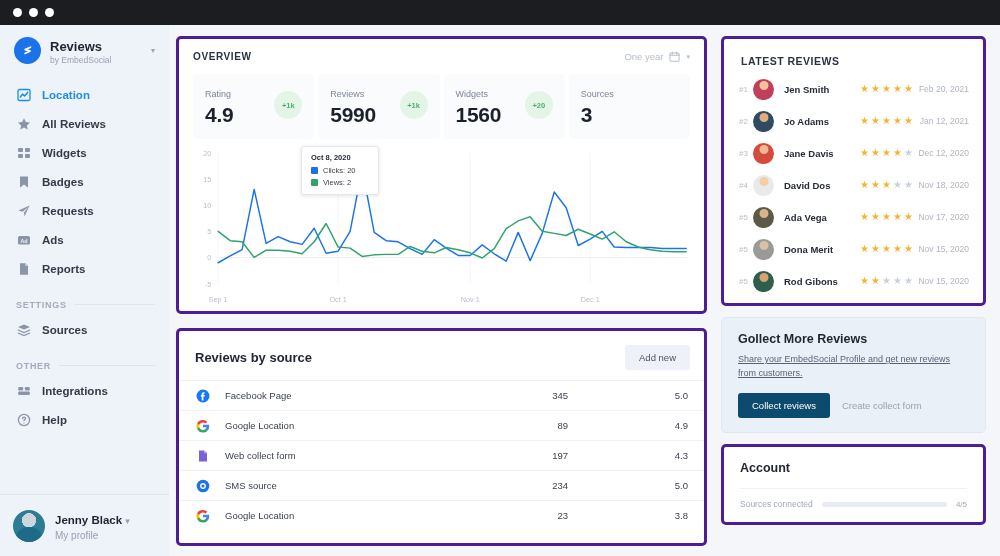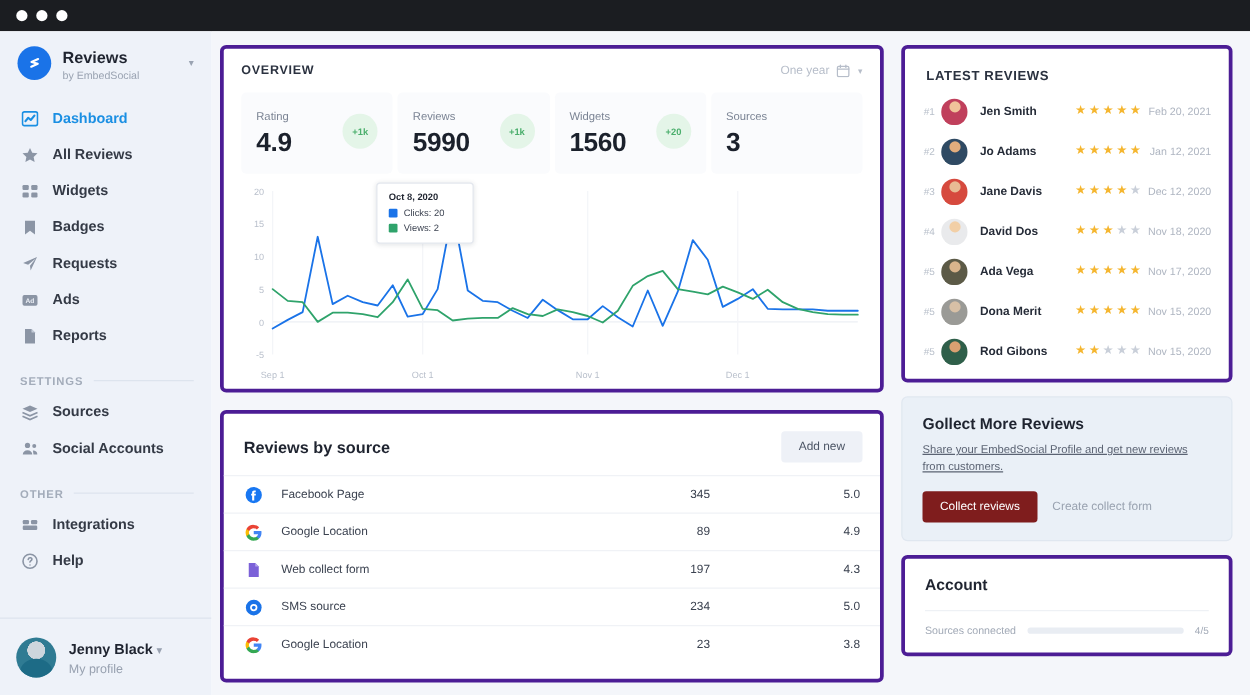--- a/index.html
+++ b/index.html
@@ -154,21 +154,21 @@
   .lr-stars span { font-size: 10px; color: #f5b62f; line-height: 1; }
   .lr-stars span.off { color: #c9cfd9; }
   .lr-date { font-size: 8.5px; color: #aeb5c1; width: 64px; text-align: right; }
 
   
   .cc { background: #eaf0f7; border: 1px solid #e0e7f0; border-radius: 5px; padding: 14px 16px 14px 16px; }
   .cc-title { font-size: 12.5px; font-weight: bold; color: #1f2430; }
   .cc-text { font-size: 9px; color: #5b6373; margin-top: 7px; line-height: 1.5; text-decoration: underline; }
   .cc-actions { display: flex; align-items: center; gap: 12px; margin-top: 13px; }
   .btn-primary {
-    background: #7f1d1d; color: #fff; border: none; border-radius: 3px;
+    background: #0c4a6e; color: #fff; border: none; border-radius: 3px;
     font-size: 9.5px; padding: 7px 14px; cursor: pointer;
     font-family: "Liberation Sans", sans-serif;
   }
   .btn-link { font-size: 9.5px; color: #99a2b0; cursor: pointer; }
 
   
   .acct { padding: 14px 16px 13px 16px; }
   .acct-title { font-size: 12.5px; font-weight: bold; color: #1f2430; }
   .acct-row { display: flex; align-items: center; justify-content: space-between; margin-top: 11px; }
   .acct-plan { font-size: 9.5px; font-weight: bold; color: #1f2430; }
@@ -214,21 +214,21 @@
       </div>
 
       <div class="nav">
         <div class="nav-item active">
           <span class="ic">
             <svg width="14" height="14" viewBox="0 0 14 14" fill="none" stroke="currentColor" stroke-width="1.6">
               <rect x="1" y="1.5" width="12" height="11" rx="1.5" stroke-width="1.3"></rect>
               <path d="M3.3 9 L5.6 6.2 L7.6 8 L10.6 4.4" stroke-linecap="round" stroke-linejoin="round"></path>
             </svg>
           </span>
-          <span>Dashboard</span>
+          <span>Location</span>
         </div>
         <div class="nav-item">
           <span class="ic">
             <svg width="14" height="14" viewBox="0 0 14 14" fill="currentColor">
                 <path d="M7 1.3 8.8 5.1 13 5.6 9.9 8.5 10.7 12.6 7 10.6 3.3 12.6 4.1 8.5 1 5.6 5.2 5.1z"></path>
               </svg>
           </span>
           <span>All Reviews</span>
         </div>
         <div class="nav-item">
@@ -284,31 +284,20 @@
       </div>
       <div class="nav-item">
         <span class="ic">
           <svg width="14" height="14" viewBox="0 0 14 14" fill="currentColor">
             <path d="M7 1.4 13 4 7 6.6 1 4z"></path>
               <path d="M1 7 7 9.6 13 7" stroke="currentColor" stroke-width="1.3" fill="none"></path>
               <path d="M1 10 7 12.6 13 10" stroke="currentColor" stroke-width="1.3" fill="none"></path>
           </svg>
         </span>
         <span>Sources</span>
-      </div>
-      <div class="nav-item">
-        <span class="ic">
-          <svg width="14" height="14" viewBox="0 0 14 14" fill="currentColor">
-            <circle cx="5" cy="4.3" r="2.1"></circle>
-              <circle cx="10.4" cy="4.8" r="1.6"></circle>
-            <path d="M1.2 11.6c0-2.1 1.7-3.5 3.8-3.5s3.8 1.4 3.8 3.5z"></path>
-              <path d="M9.3 8.4c1.9-.1 3.5 1 3.5 2.8v.4h-3z"></path>
-          </svg>
-        </span>
-        <span>Social Accounts</span>
       </div>
 
       <div class="section-head">
         <span>OTHER</span>
         <span class="rule"></span>
       </div>
       <div class="nav-item">
         <span class="ic">
           <svg width="14" height="14" viewBox="0 0 14 14" fill="currentColor">
             <rect x="1.2" y="3" width="5" height="3.4" rx="1"></rect>

